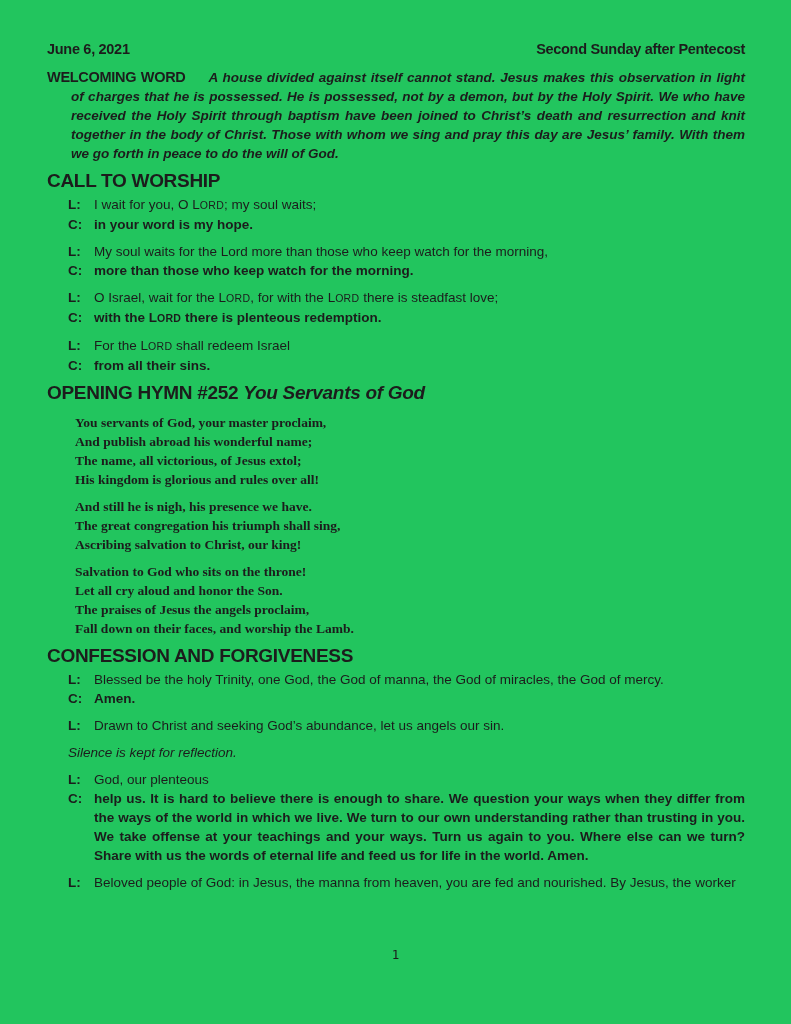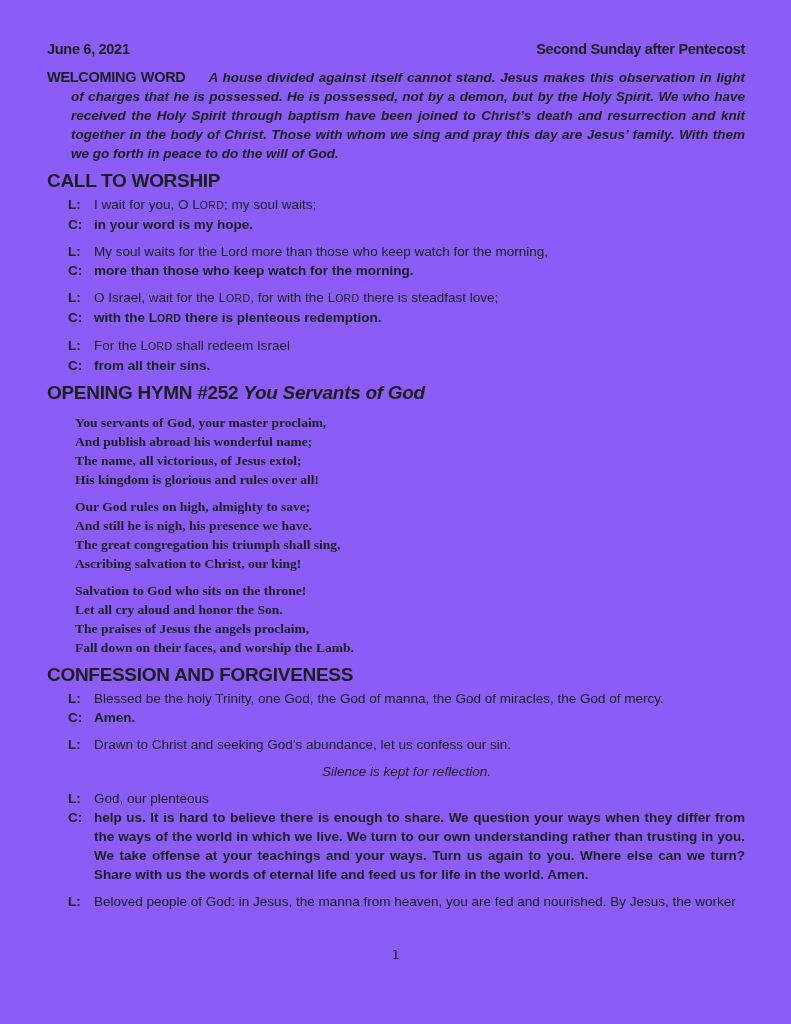--- a/index.html
+++ b/index.html
@@ -1,21 +1,21 @@
 <!DOCTYPE html>
 <html><head>
 <meta charset="utf-8">
 <style>
   html, body { margin: 0; padding: 0; background: #ffffff; }
   .page {
     position: relative;
     width: 791px;
     height: 1024px;
     box-sizing: border-box;
-    background: #8b5cf6;
+    background: #22c55e;
     color: #1c1c1c;
     font-family: "Liberation Sans", sans-serif;
     font-size: 13.5px;
     line-height: 19px;
     padding: 40px 46px 0 47px;
     overflow: hidden;
   }
   .doc-header {
     display: flex;
     justify-content: space-between;
@@ -55,21 +55,20 @@
   .lc-pair { margin: 0 0 8px 0; }
   .lc-row { display: flex; padding-left: 21px; }
   .lc-label { font-weight: bold; width: 26px; flex-shrink: 0; }
   .lc-text { flex: 1; }
   .lc-text.bold { font-weight: bold; }
   .lc-text.justify { text-align: justify; }
   .rubric {
     font-style: italic;
     padding-left: 21px;
     margin: 0 0 8px 0;
-    text-align: center;
   }
   .stanza {
     margin: 0 0 8px 0;
     padding-left: 28px;
     font-weight: bold;
   }
   .stanza-line { white-space: nowrap; font-family: Liberation Serif, serif; }
   .stanza-line.outdent {
     margin-left: -21px;
     font-weight: normal;
@@ -150,21 +149,20 @@
   <div class="spacer-sm"></div>
 
   <div class="stanza">
     <div class="stanza-line">You servants of God, your master proclaim,</div>
     <div class="stanza-line">And publish abroad his wonderful name;</div>
     <div class="stanza-line">The name, all victorious, of Jesus extol;</div>
     <div class="stanza-line">His kingdom is glorious and rules over all!</div>
   </div>
 
   <div class="stanza">
-    <div class="stanza-line">Our God rules on high, almighty to save;</div>
     <div class="stanza-line">And still he is nigh, his presence we have.</div>
     <div class="stanza-line">The great congregation his triumph shall sing,</div>
     <div class="stanza-line">Ascribing salvation to Christ, our king!</div>
   </div>
 
   <div class="stanza">
     <div class="stanza-line">Salvation to God who sits on the throne!</div>
     <div class="stanza-line">Let all cry aloud and honor the Son.</div>
     <div class="stanza-line">The praises of Jesus the angels proclaim,</div>
     <div class="stanza-line">Fall down on their faces, and worship the Lamb.</div>
@@ -180,21 +178,21 @@
     </div>
     <div class="lc-row">
       <span class="lc-label">C:</span>
       <span class="lc-text bold">Amen.</span>
     </div>
   </div>
 
   <div class="lc-pair">
     <div class="lc-row">
       <span class="lc-label">L:</span>
-      <span class="lc-text">Drawn to Christ and seeking God’s abundance, let us confess our sin.</span>
+      <span class="lc-text">Drawn to Christ and seeking God’s abundance, let us angels our sin.</span>
     </div>
   </div>
 
   <p class="rubric">Silence is kept for reflection.</p>
 
   <div class="lc-pair">
     <div class="lc-row">
       <span class="lc-label">L:</span>
       <span class="lc-text">God, our plenteous</span>
     </div>

